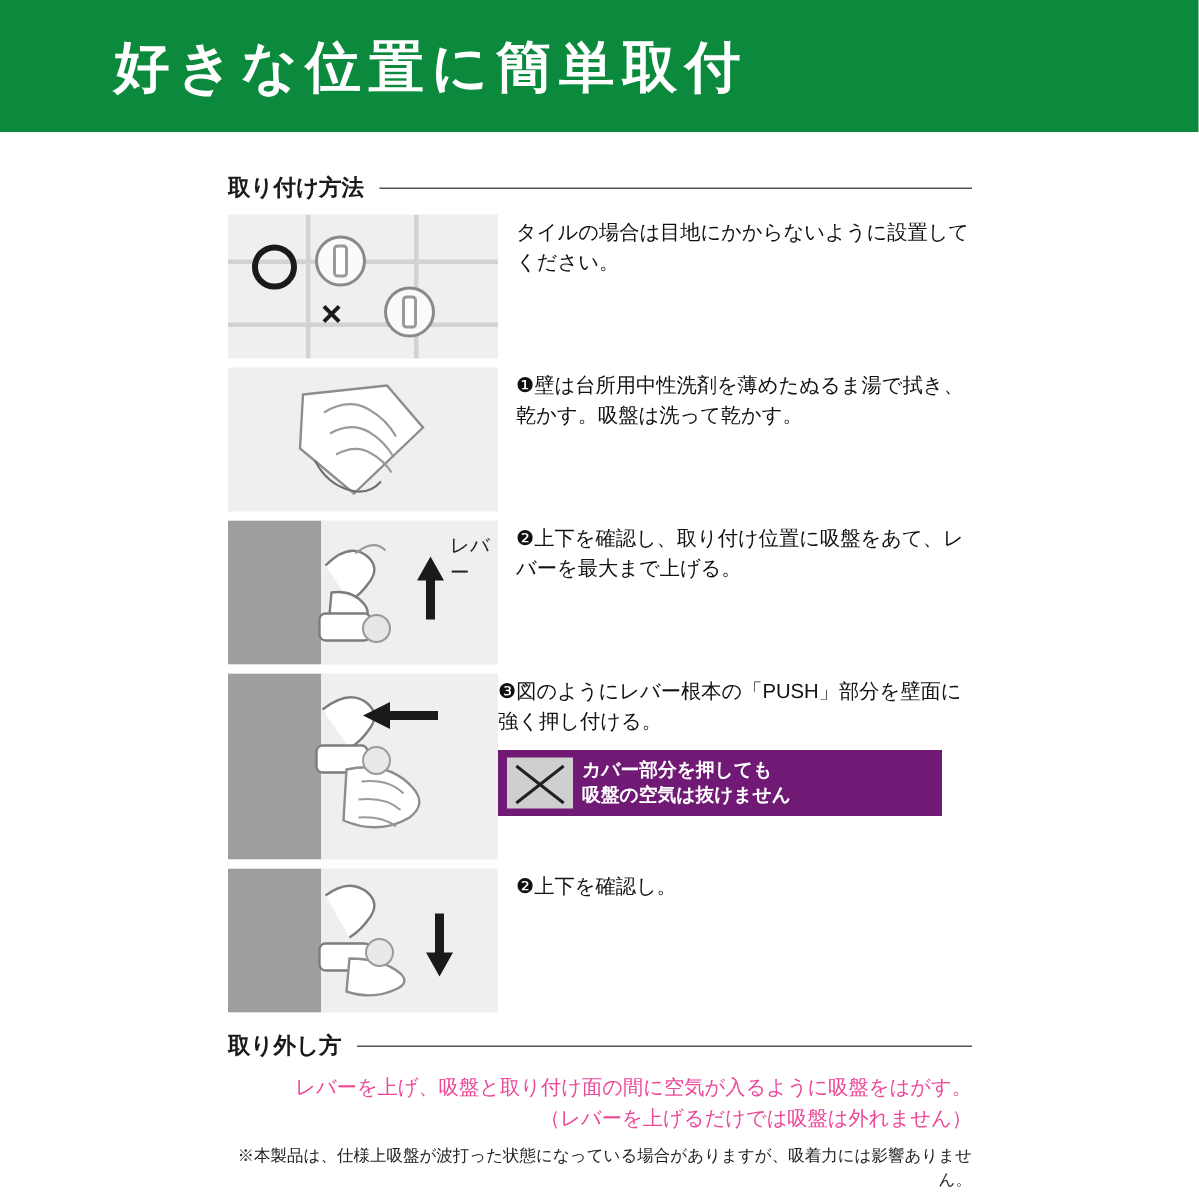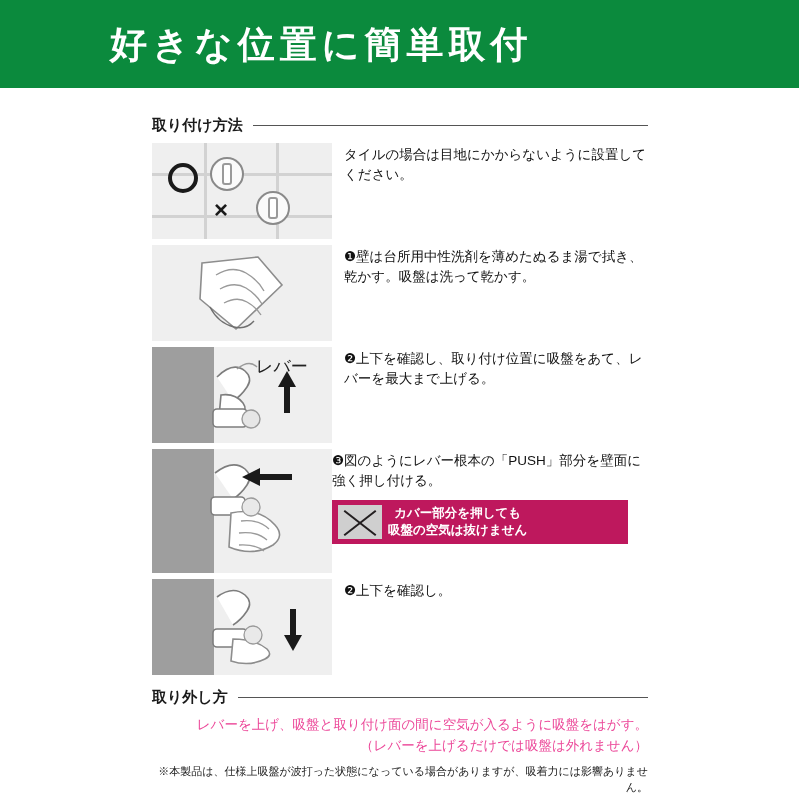--- a/index.html
+++ b/index.html
@@ -27,21 +27,21 @@
     position: absolute;
     left: 0;
     top: 0;
     width: 799px;
     height: 88px;
     background: #0b8a3d;
     display: flex;
     align-items: center;
   }
   .banner-title {
-    margin-left: 110px;
+    margin-left: 76px;
     color: #ffffff;
     font-size: 37px;
     font-weight: bold;
     letter-spacing: 5px;
     line-height: 1;
   }
 
   
   .content {
     position: absolute;
@@ -158,36 +158,36 @@
   }
   .wall-edge {
     position: absolute;
     left: 62px; top: 0;
     width: 3px; height: 96px;
     background: #efefef;
   }
   .lever-svg { position: absolute; left: 55px; top: 4px; }
   .lever-label {
     position: absolute;
-    font-size: 17px;
+    font-size: 13px;
     color: #222;
+    margin-left: 44px;
   }
   .arrow-svg { position: absolute; }
 
   
   .warn-box {
     display: flex;
     align-items: center;
-    background: #be185d;
+    background: #701a75;
     color: #ffffff;
     width: 296px;
     height: 44px;
     margin-top: 8px;
     padding: 0;
-    text-align: center;
   }
   .warn-icon {
     width: 44px; height: 34px;
     margin: 0 6px 0 6px;
     background: #cfcfcf;
     position: relative;
     flex: 0 0 auto;
   }
   .warn-icon::before, .warn-icon::after {
     content: "";

